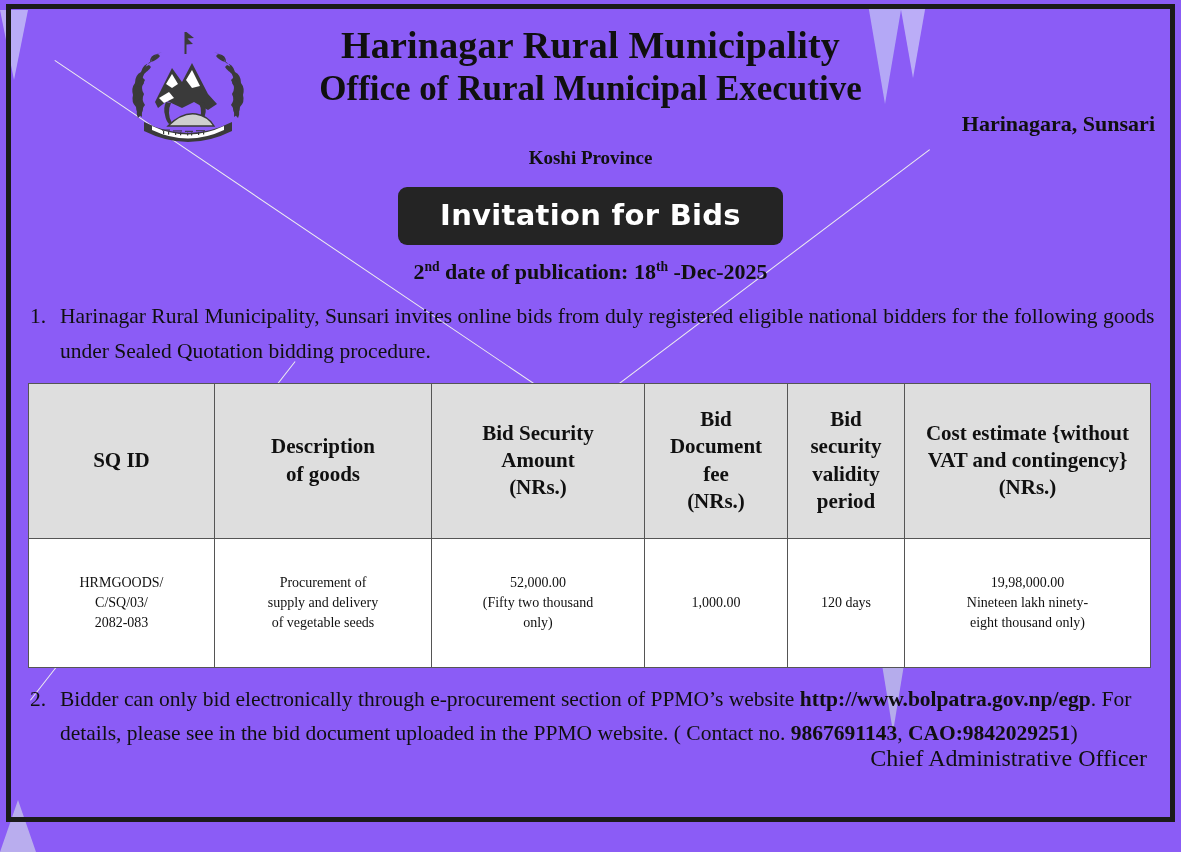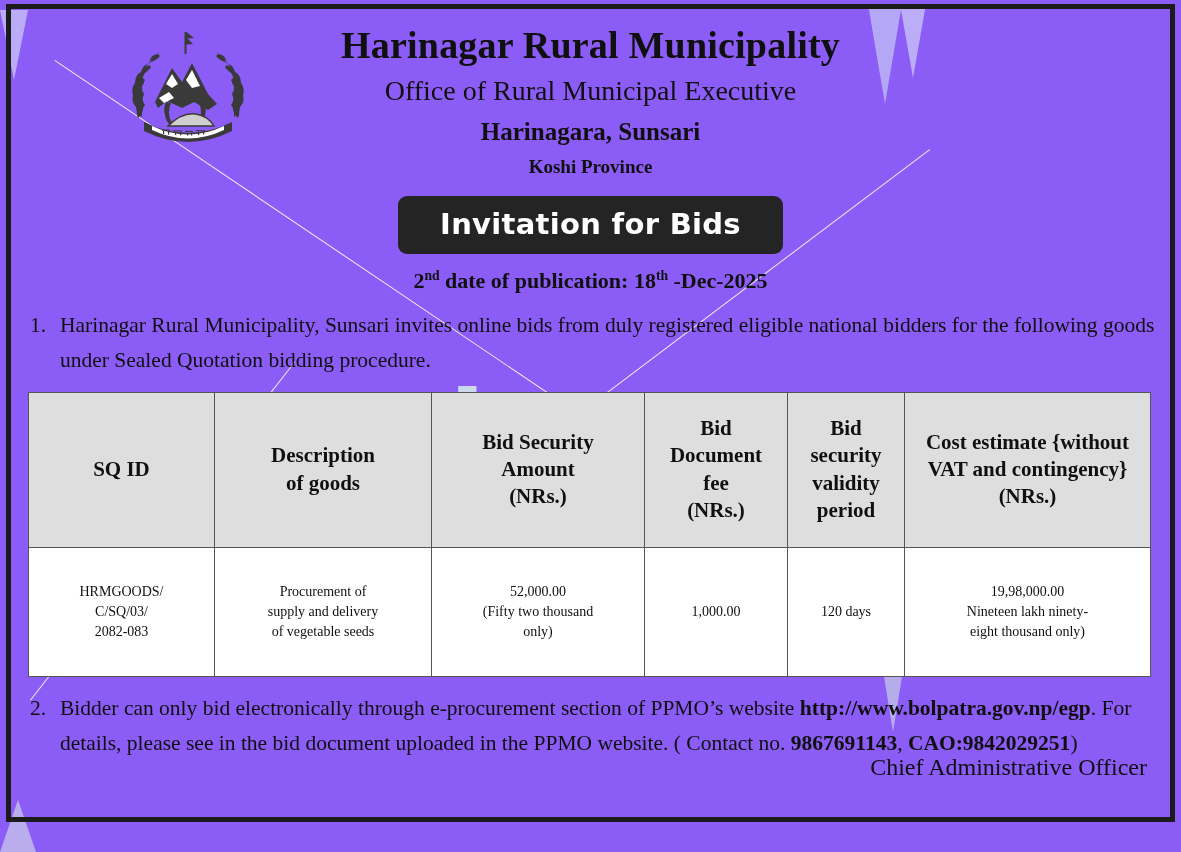--- a/index.html
+++ b/index.html
@@ -134,30 +134,29 @@
     height: 118px;
   }
   .org-name {
     font-size: 38px;
     font-weight: 700;
     letter-spacing: .2px;
     line-height: 1.12;
     margin: 10px 0 0 0;
   }
   .org-office {
-    font-size: 28px;
-    font-weight: 400;
+    font-size: 35px;
+    font-weight: 700;
     line-height: 1.25;
-    margin-top: 6px;
   }
   .org-addr {
-    font-size: 25px;
+    font-size: 22px;
     font-weight: 700;
     line-height: 1.3;
-    margin-top: 8px;
+    text-align: right;
   }
   .org-prov {
     font-size: 19px;
     font-weight: 700;
     line-height: 1.3;
     margin-top: 7px;
   }
 
   .banner-wrap {
     text-align: center;

